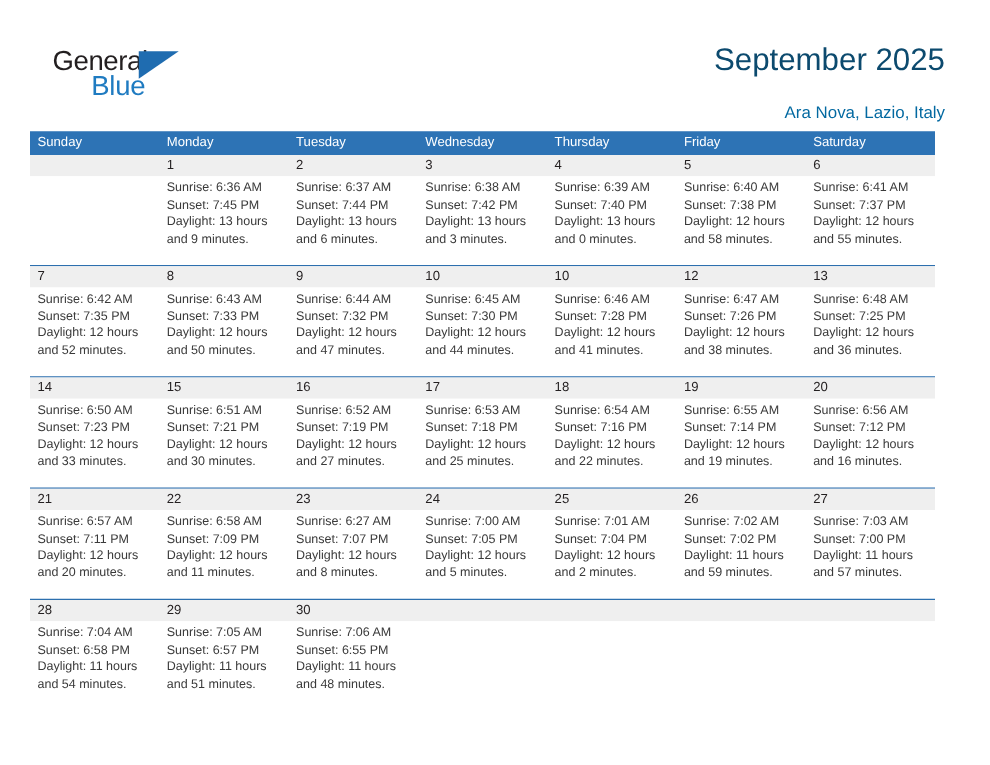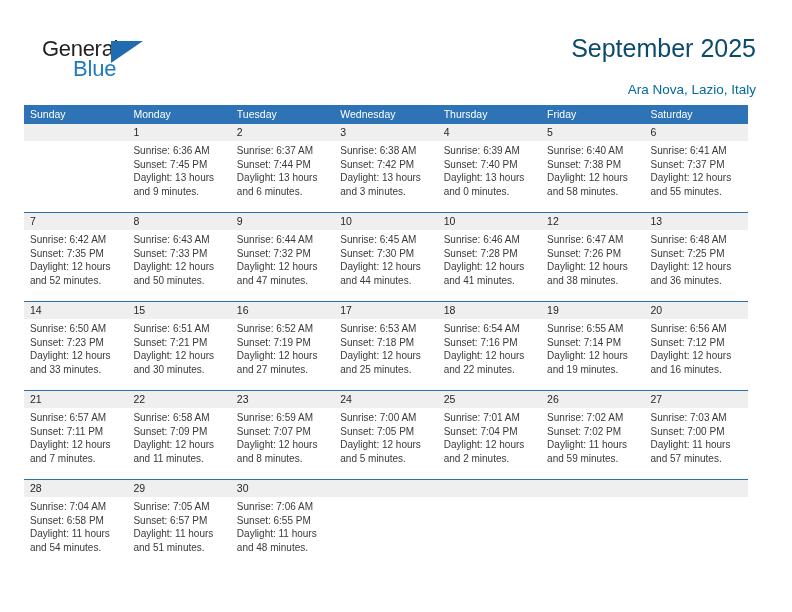--- a/index.html
+++ b/index.html
@@ -348,30 +348,30 @@
             <div class="daynum">24</div>
             <div class="daynum">25</div>
             <div class="daynum">26</div>
             <div class="daynum">27</div>
           </div>
           <div class="week-body">
             <div class="daycell">
               <div class="line">Sunrise: 6:57 AM</div>
               <div class="line">Sunset: 7:11 PM</div>
               <div class="line">Daylight: 12 hours</div>
-              <div class="line">and 7 minutes.</div>
+              <div class="line">and 20 minutes.</div>
             </div>
             <div class="daycell">
               <div class="line">Sunrise: 6:58 AM</div>
               <div class="line">Sunset: 7:09 PM</div>
               <div class="line">Daylight: 12 hours</div>
               <div class="line">and 11 minutes.</div>
             </div>
             <div class="daycell">
-              <div class="line">Sunrise: 6:59 AM</div>
+              <div class="line">Sunrise: 6:27 AM</div>
               <div class="line">Sunset: 7:07 PM</div>
               <div class="line">Daylight: 12 hours</div>
               <div class="line">and 8 minutes.</div>
             </div>
             <div class="daycell">
               <div class="line">Sunrise: 7:00 AM</div>
               <div class="line">Sunset: 7:05 PM</div>
               <div class="line">Daylight: 12 hours</div>
               <div class="line">and 5 minutes.</div>
             </div>

